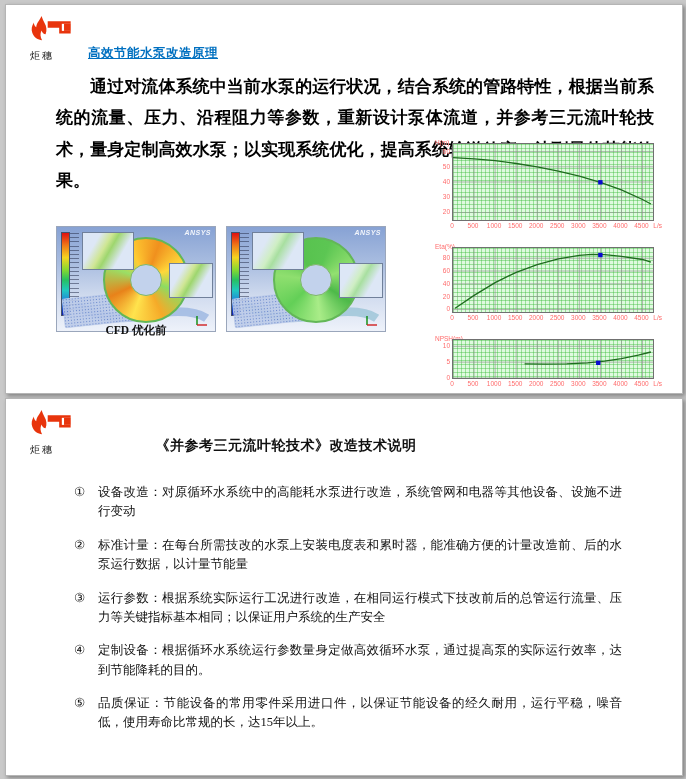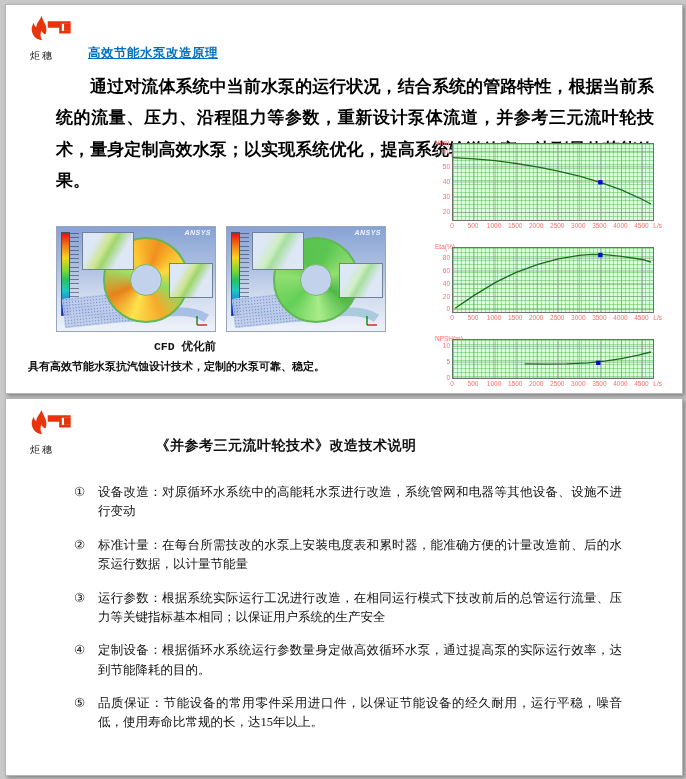--- a/index.html
+++ b/index.html
@@ -94,22 +94,22 @@
     background:conic-gradient(from 20deg,#5cc653,#93e070,#4db949,#a9ec88,#63cf57,#8fdf6f,#57c24e,#5cc653);
   }
   .cfd-hole{
     position:absolute;left:50%;top:50%;width:30px;height:30px;border-radius:50%;
     transform:translate(-50%,-50%);
     background:#c2d2ec;border:1px solid #7fb868;
   }
   .cfd-volute{position:absolute;left:0;bottom:0;width:100%;height:100%;}
   .cfd-axis{position:absolute;right:6px;bottom:4px;width:14px;height:14px;}
   .cfd-caption{
-    position:absolute;top:334px;width:160px;text-align:right;
-    font-family:Liberation Mono, monospace;font-weight:bold;font-size:11.5px;color:#111;
+    position:absolute;top:318px;width:160px;text-align:center;
+    font-family:Liberation Serif, serif;font-weight:bold;font-size:11.5px;color:#111;
   }
   .cap-before{left:50px;} .cap-after{left:220px;}
 
   
   .charts{position:absolute;left:432px;top:132px;width:232px;}
   .chart{position:relative;margin:6px 0 15px 0;padding-left:14px;}
   .chart-ylabel{
     position:absolute;left:-3px;top:-4px;color:#ff6b6b;font-size:6.5px;white-space:nowrap;
   }
   .chart-plot{
@@ -198,21 +198,20 @@
       <div class="cfd-brand">ANSYS</div>
       <svg class="cfd-axis" viewBox="0 0 14 14">
         <line x1="2" y1="12" x2="2" y2="3" stroke="#0a8a0a" stroke-width="1.4"></line>
         <line x1="2" y1="12" x2="12" y2="12" stroke="#d02020" stroke-width="1.4"></line>
       </svg>
     </div>
   </div>
 
   <div class="cfd-caption cap-before">CFD 优化前</div>
 
-  <p class="s1-foot">具有高效节能水泵抗汽蚀设计技术，定制的水泵可靠、稳定。</p>
 
   <div class="charts">
     <div class="chart">
       <span class="chart-ylabel">H(m)</span>
       <div class="chart-plot" style="height: 76px;">
           <svg viewBox="0 0 200 76" width="100%" height="100%" preserveAspectRatio="none">
             <line x1="0" y1="0" x2="0" y2="76" stroke="#8f8f8f" stroke-width="0.7" opacity="0.9"></line>
             <line x1="21.052631578947366" y1="0" x2="21.052631578947366" y2="76" stroke="#8f8f8f" stroke-width="0.7" opacity="0.9"></line>
             <line x1="42.10526315789473" y1="0" x2="42.10526315789473" y2="76" stroke="#8f8f8f" stroke-width="0.7" opacity="0.9"></line>
             <line x1="63.1578947368421" y1="0" x2="63.1578947368421" y2="76" stroke="#8f8f8f" stroke-width="0.7" opacity="0.9"></line>

